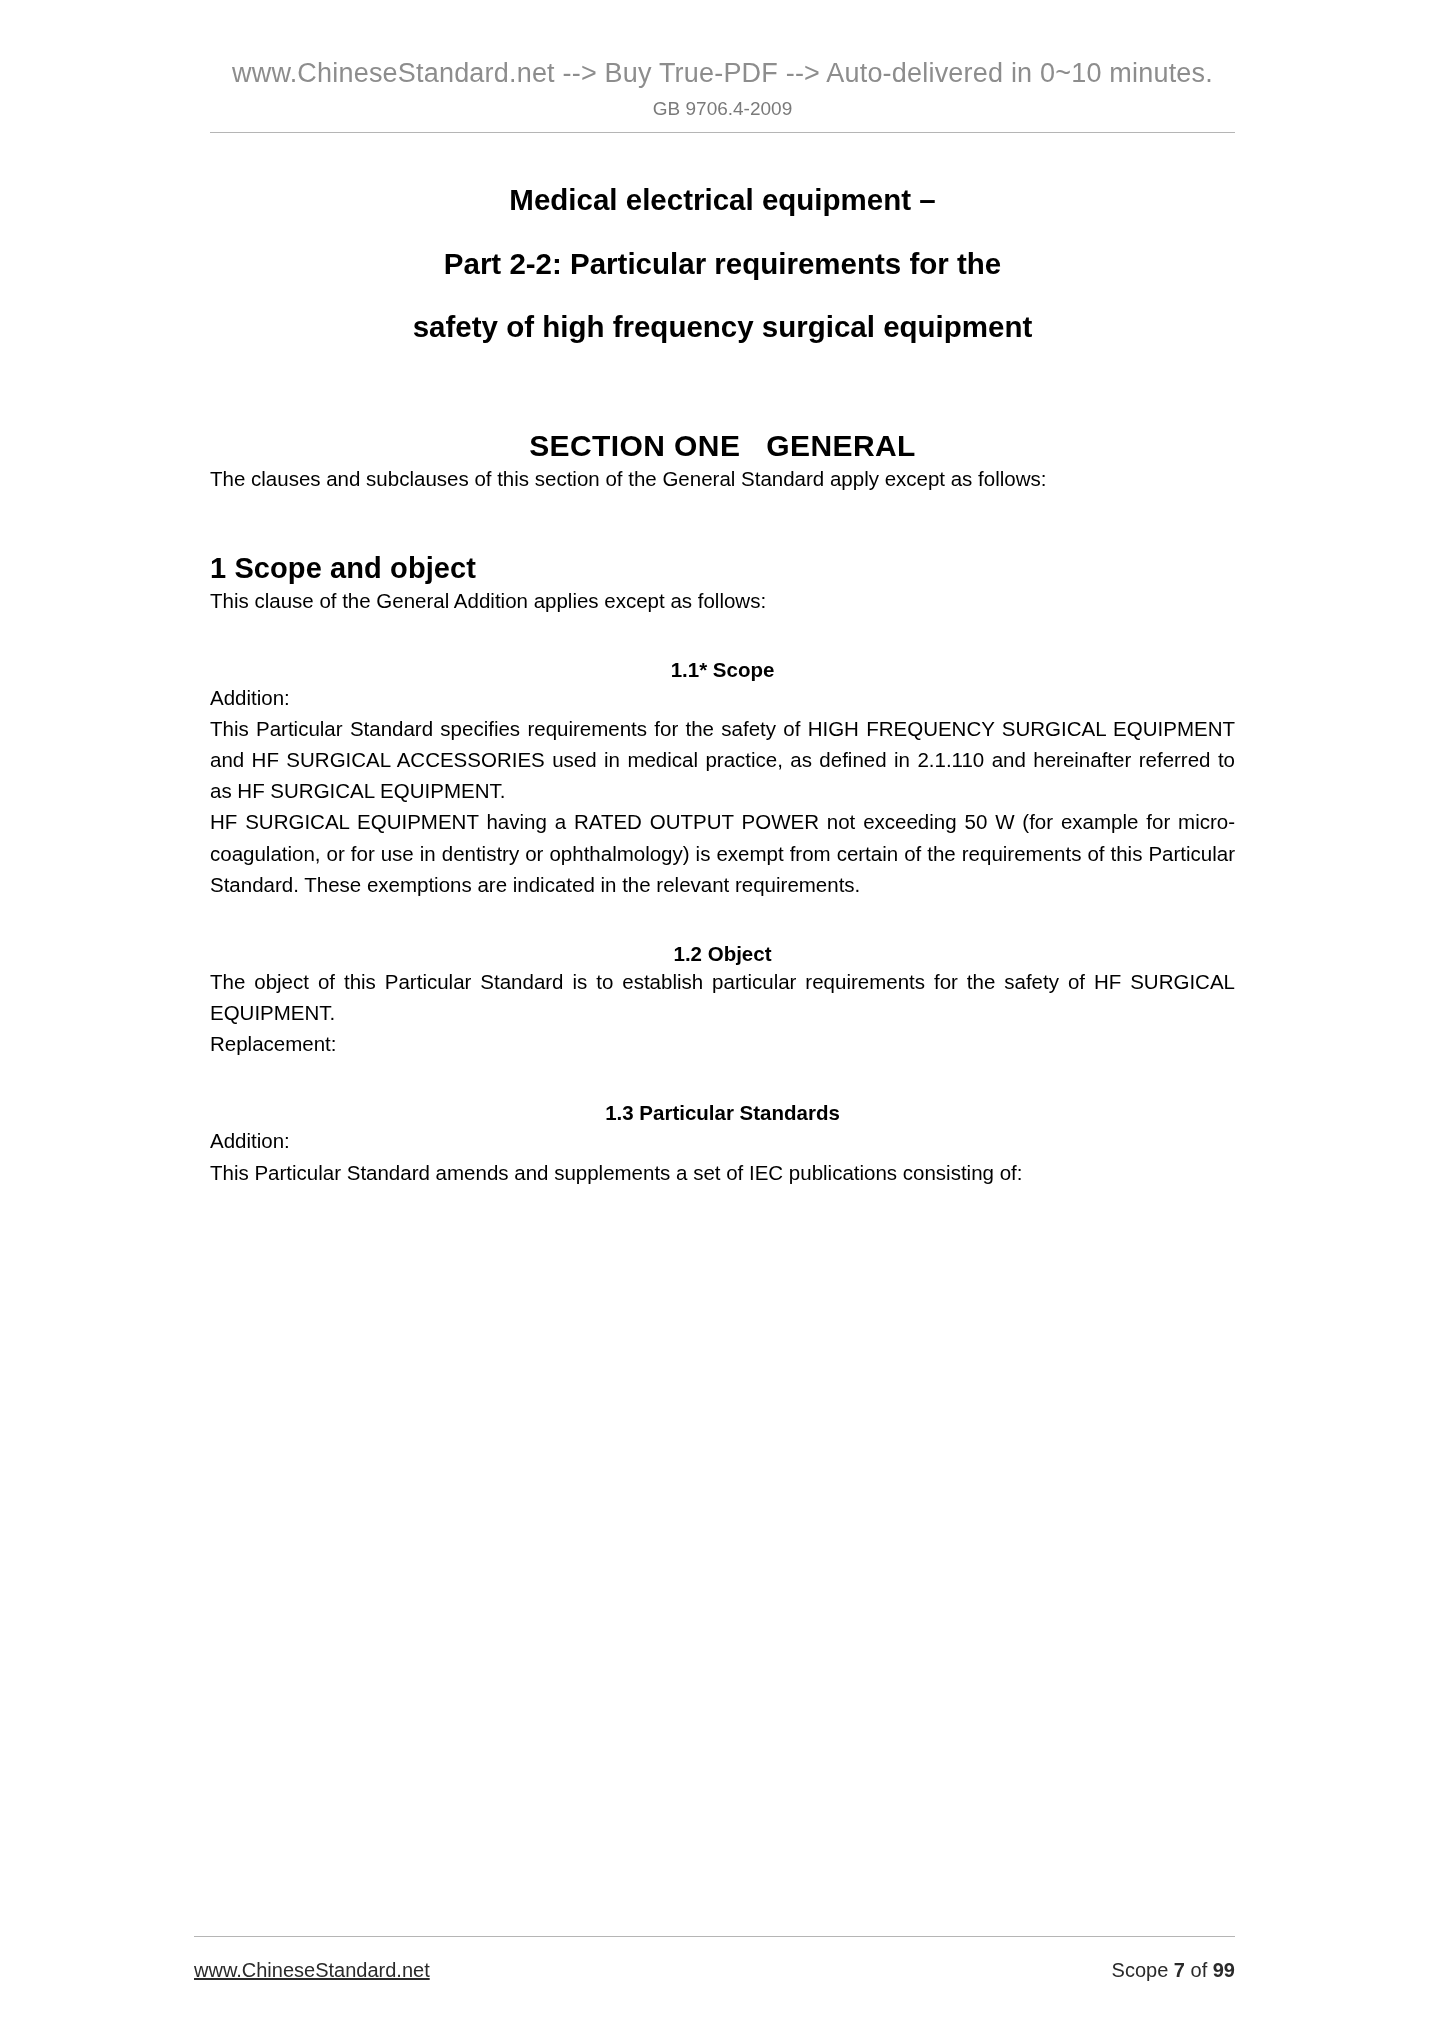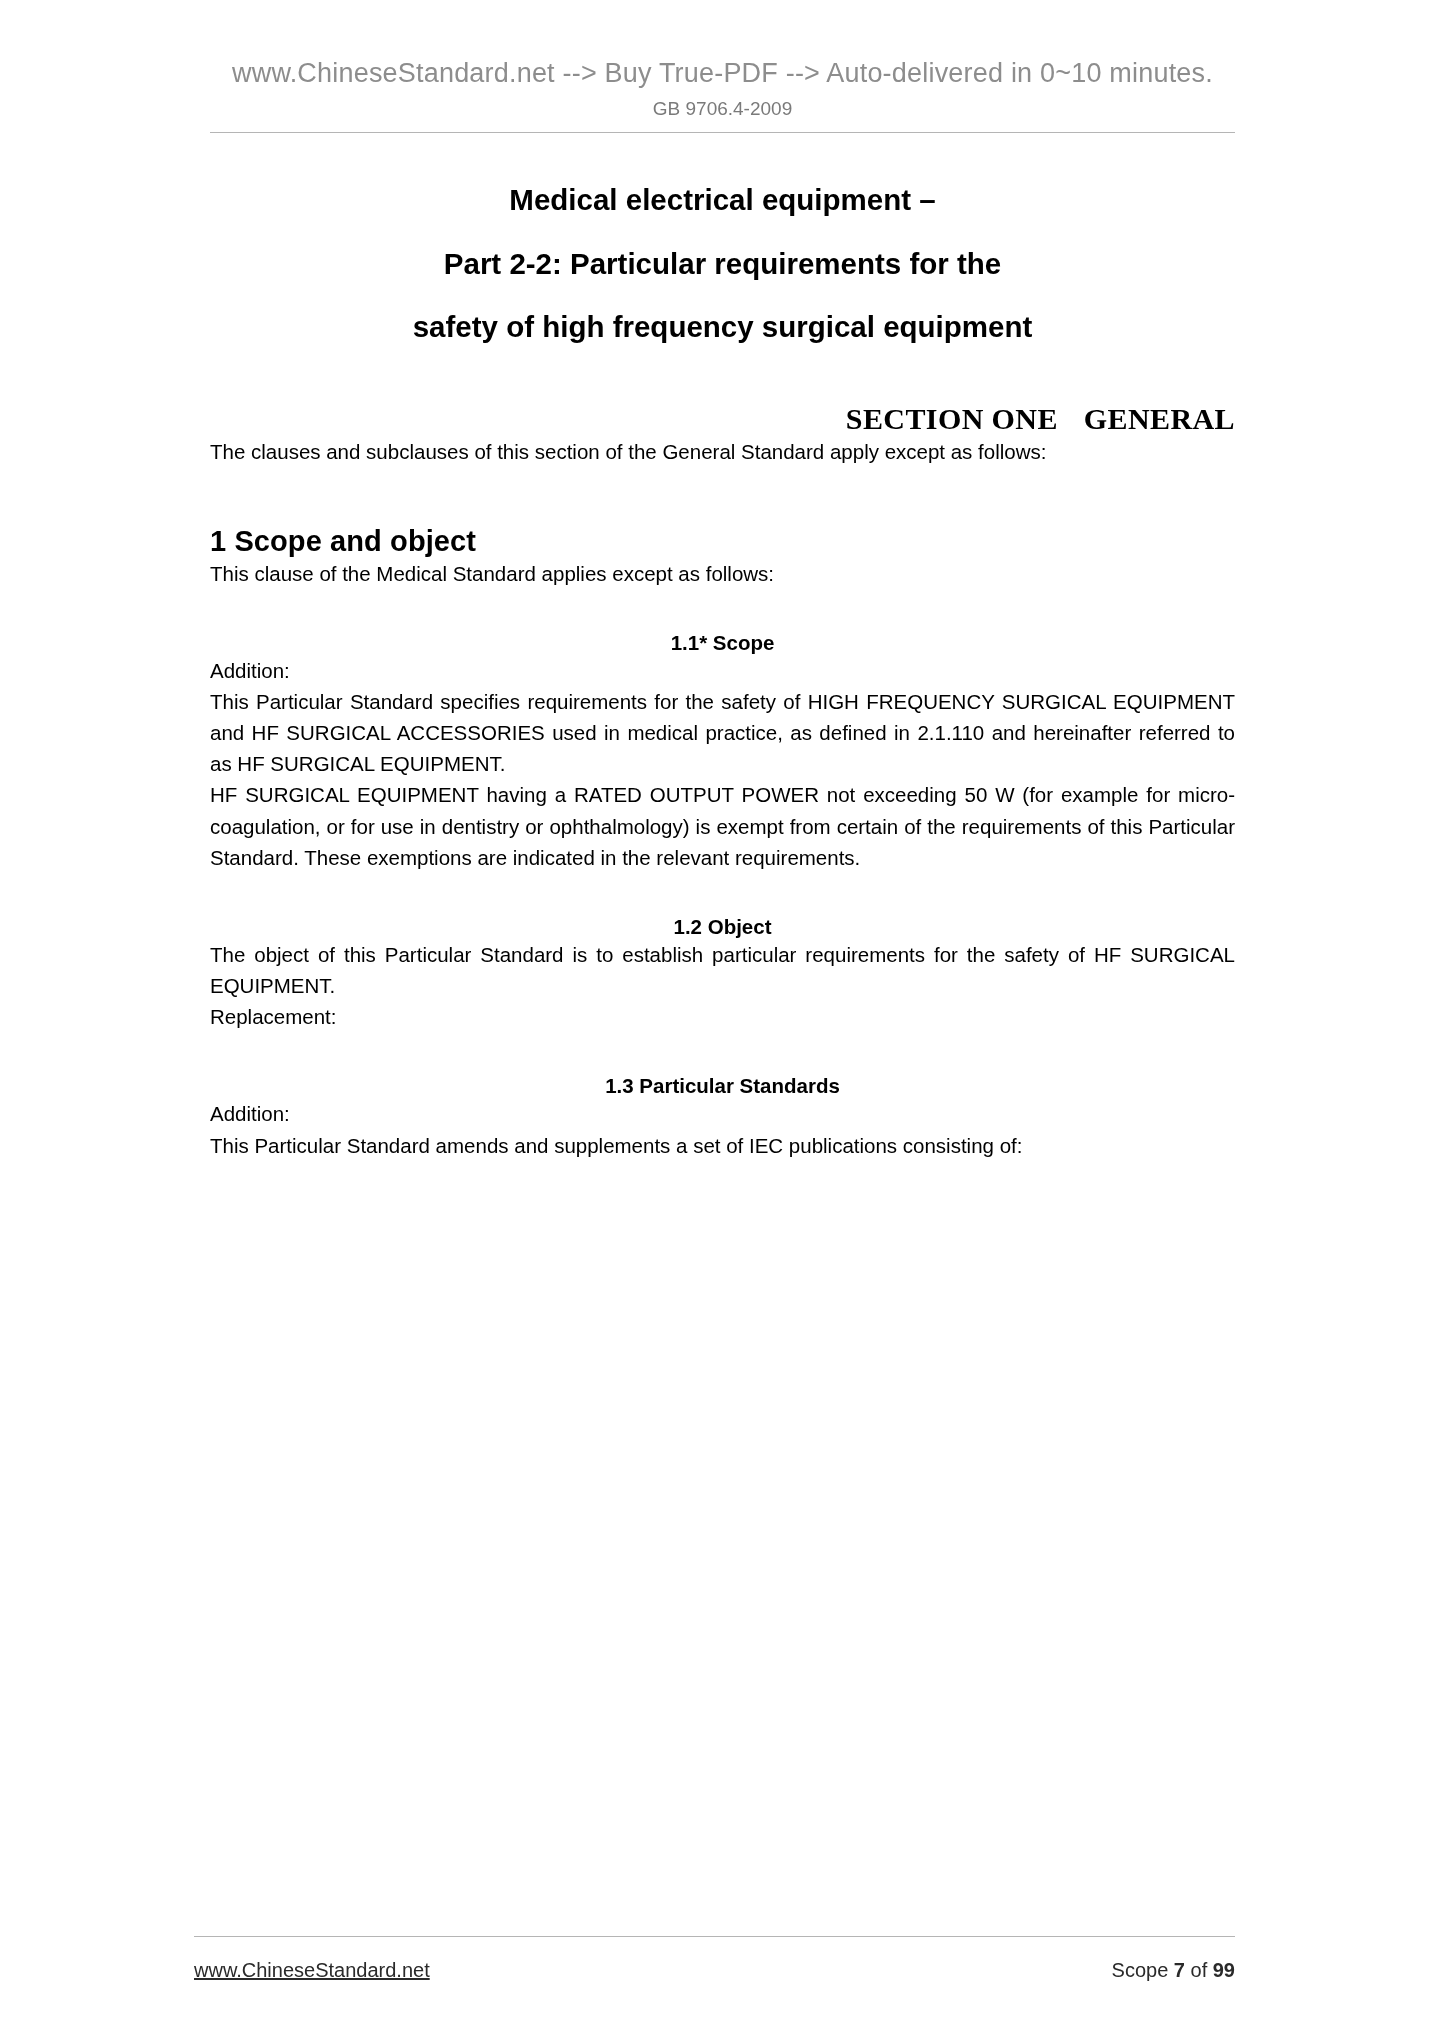--- a/index.html
+++ b/index.html
@@ -48,26 +48,25 @@
     text-align: center;
     font-weight: bold;
     font-size: 29.5px;
     line-height: 1.0;
   }
   .doc-title .line1 { margin-top: 52px; }
   .doc-title .line2 { margin-top: 34px; }
   .doc-title .line3 { margin-top: 34px; }
 
   .section-heading {
-    text-align: right;
+    text-align: center;
     font-weight: bold;
     font-size: 30px;
-    margin-top: 60px;
+    margin-top: 87px;
     letter-spacing: 0.4px;
-    font-family: Liberation Serif, serif;
   }
   .section-heading .gap { display: inline-block; width: 26px; }
 
   p.body {
     font-size: 20.5px;
     line-height: 1.52;
     margin: 0;
     text-align: justify;
   }
   .p-intro { margin-top: 55px; }
@@ -131,21 +130,21 @@
     </div>
 
     <div class="section-heading">
       <span>SECTION ONE</span><span class="gap"></span><span>GENERAL</span>
     </div>
 
     <p class="body p-intro">The clauses and subclauses of this section of the General Standard apply except as follows:</p>
 
     <h1 class="clause">1 Scope and object</h1>
 
-    <p class="body p-space-lg">This clause of the Medical Standard applies except as follows:</p>
+    <p class="body p-space-lg">This clause of the General Addition applies except as follows:</p>
 
     <h2 class="subclause">1.1* Scope</h2>
     <p class="body p-space">Addition:</p>
     <p class="body p-space">This Particular Standard specifies requirements for the safety of HIGH FREQUENCY SURGICAL EQUIPMENT and HF SURGICAL ACCESSORIES used in medical practice, as defined in 2.1.110 and hereinafter referred to as HF SURGICAL EQUIPMENT.</p>
     <p class="body p-space">HF SURGICAL EQUIPMENT having a RATED OUTPUT POWER not exceeding 50 W (for example for micro-coagulation, or for use in dentistry or ophthalmology) is exempt from certain of the requirements of this Particular Standard. These exemptions are indicated in the relevant requirements.</p>
 
     <h2 class="subclause">1.2 Object</h2>
     <p class="body p-space">The object of this Particular Standard is to establish particular requirements for the safety of HF SURGICAL EQUIPMENT.</p>
     <p class="body p-space">Replacement:</p>
 

